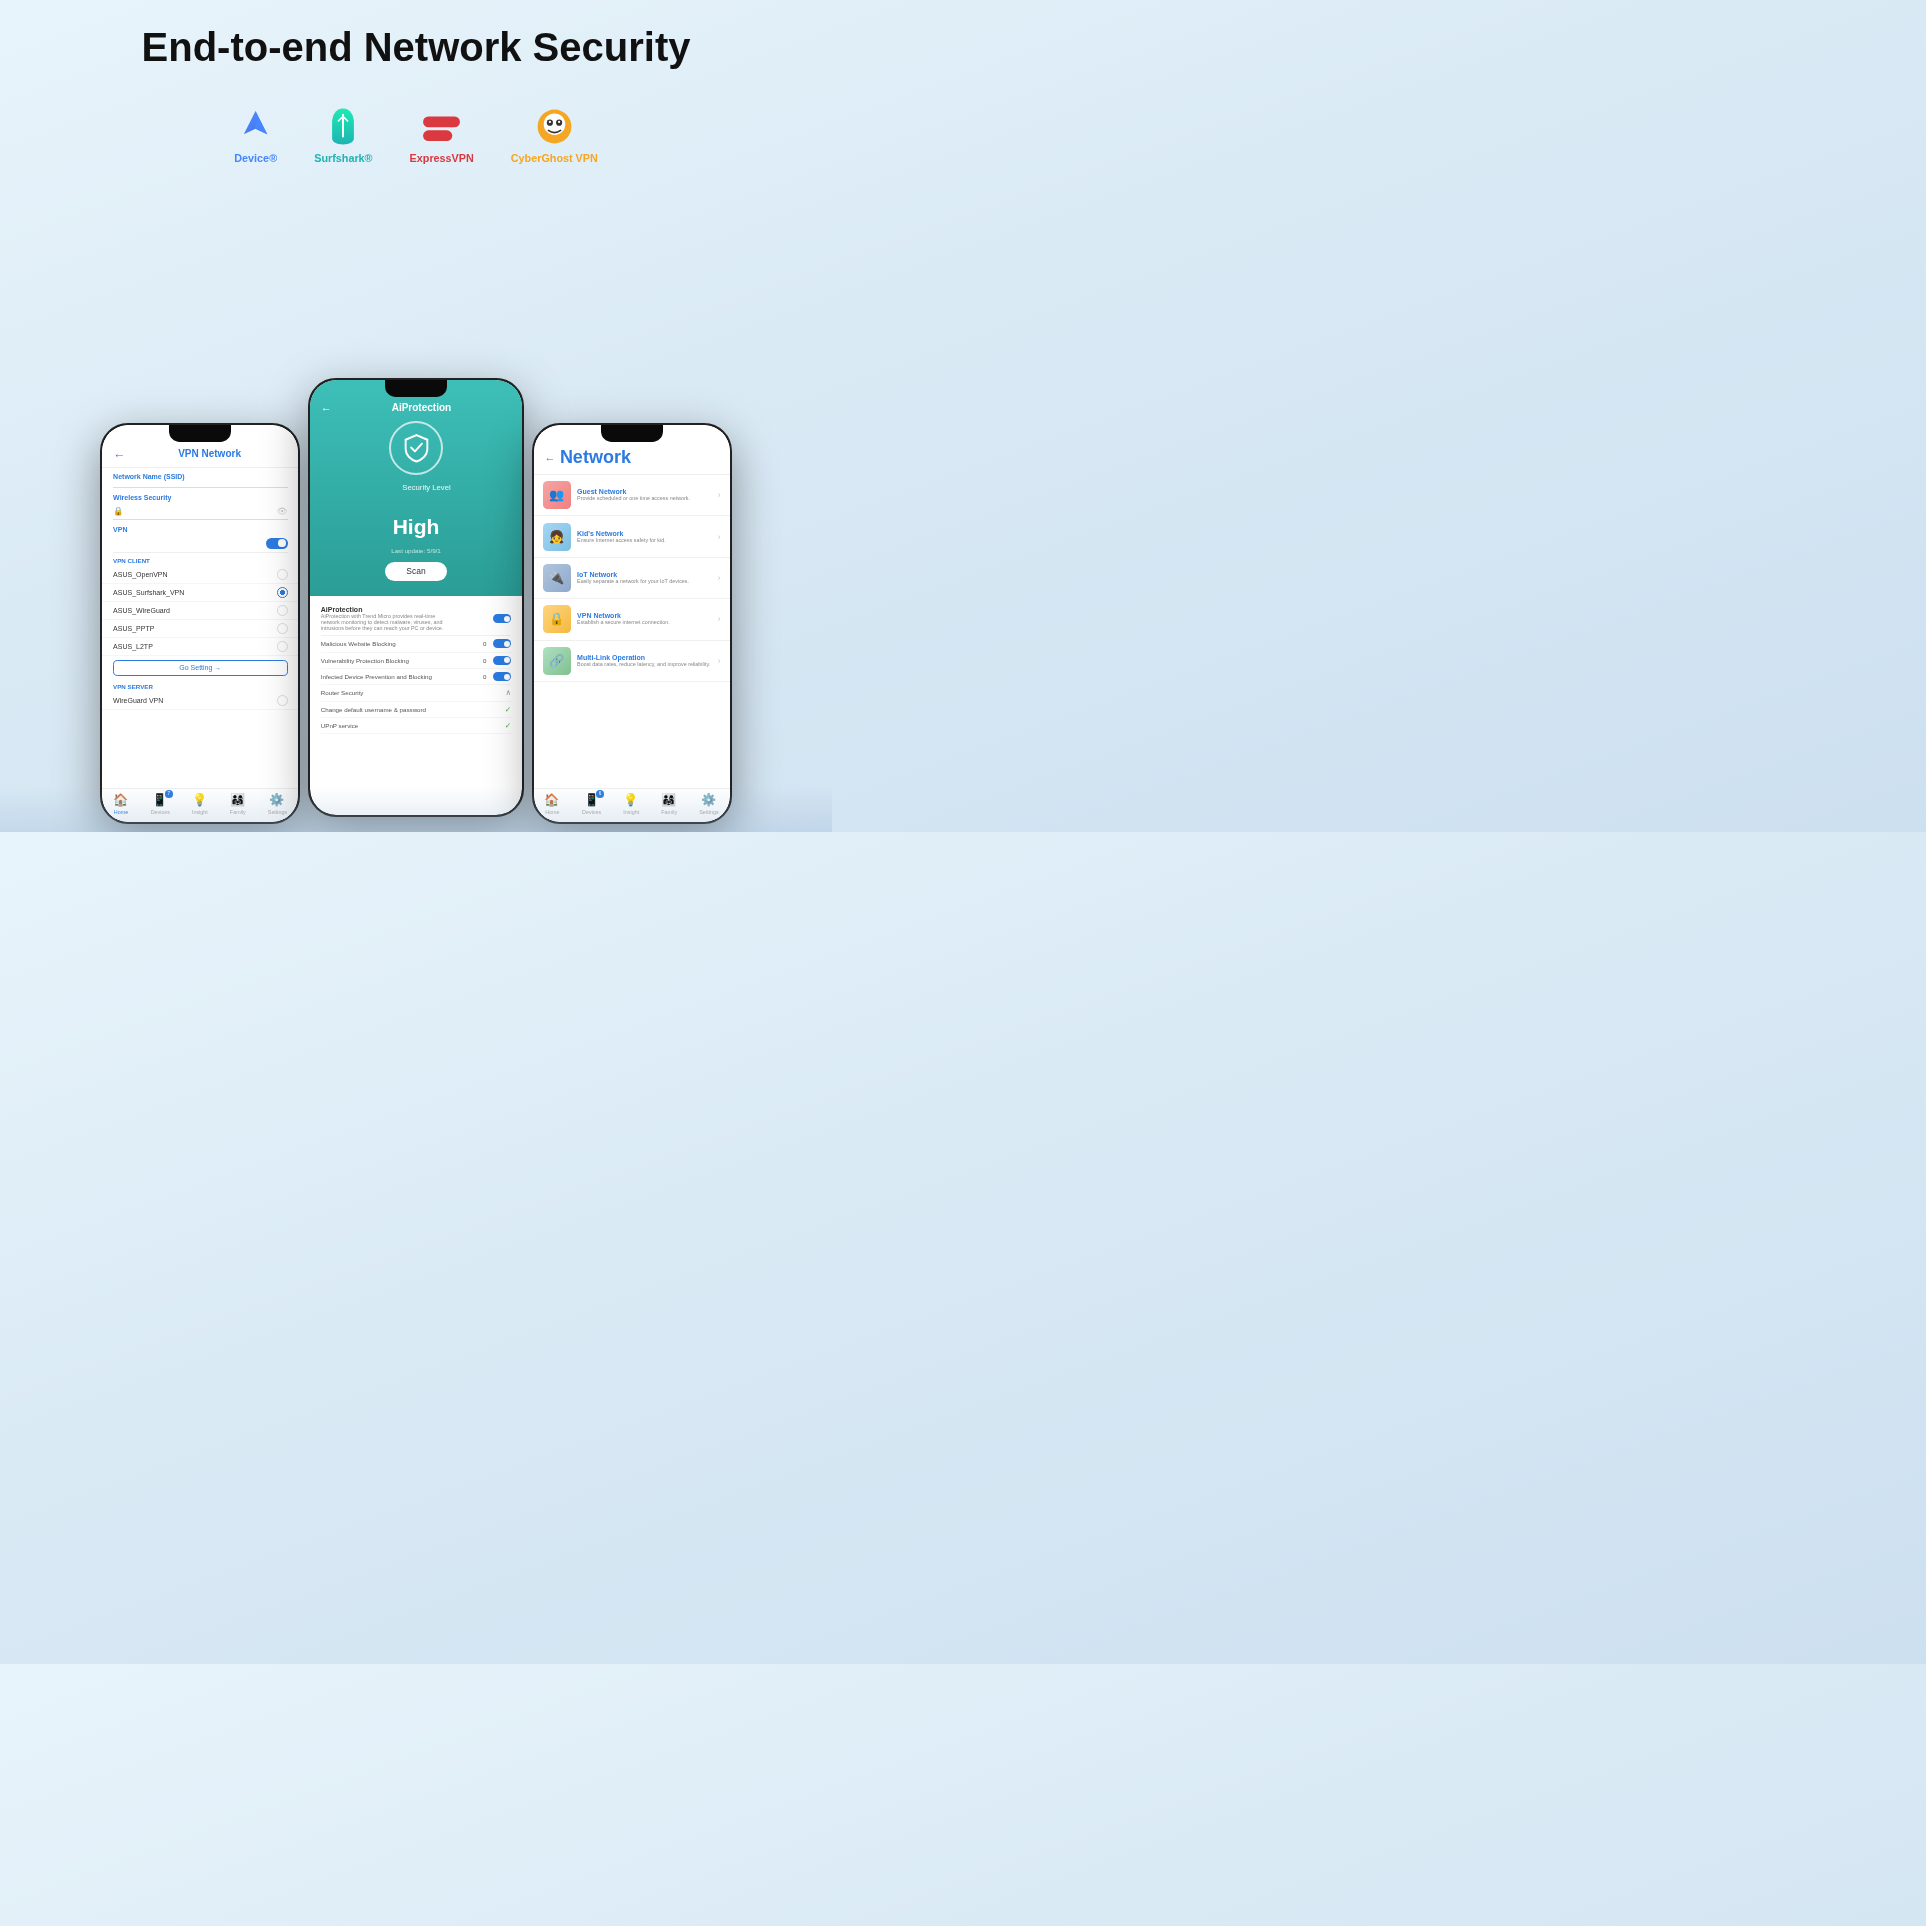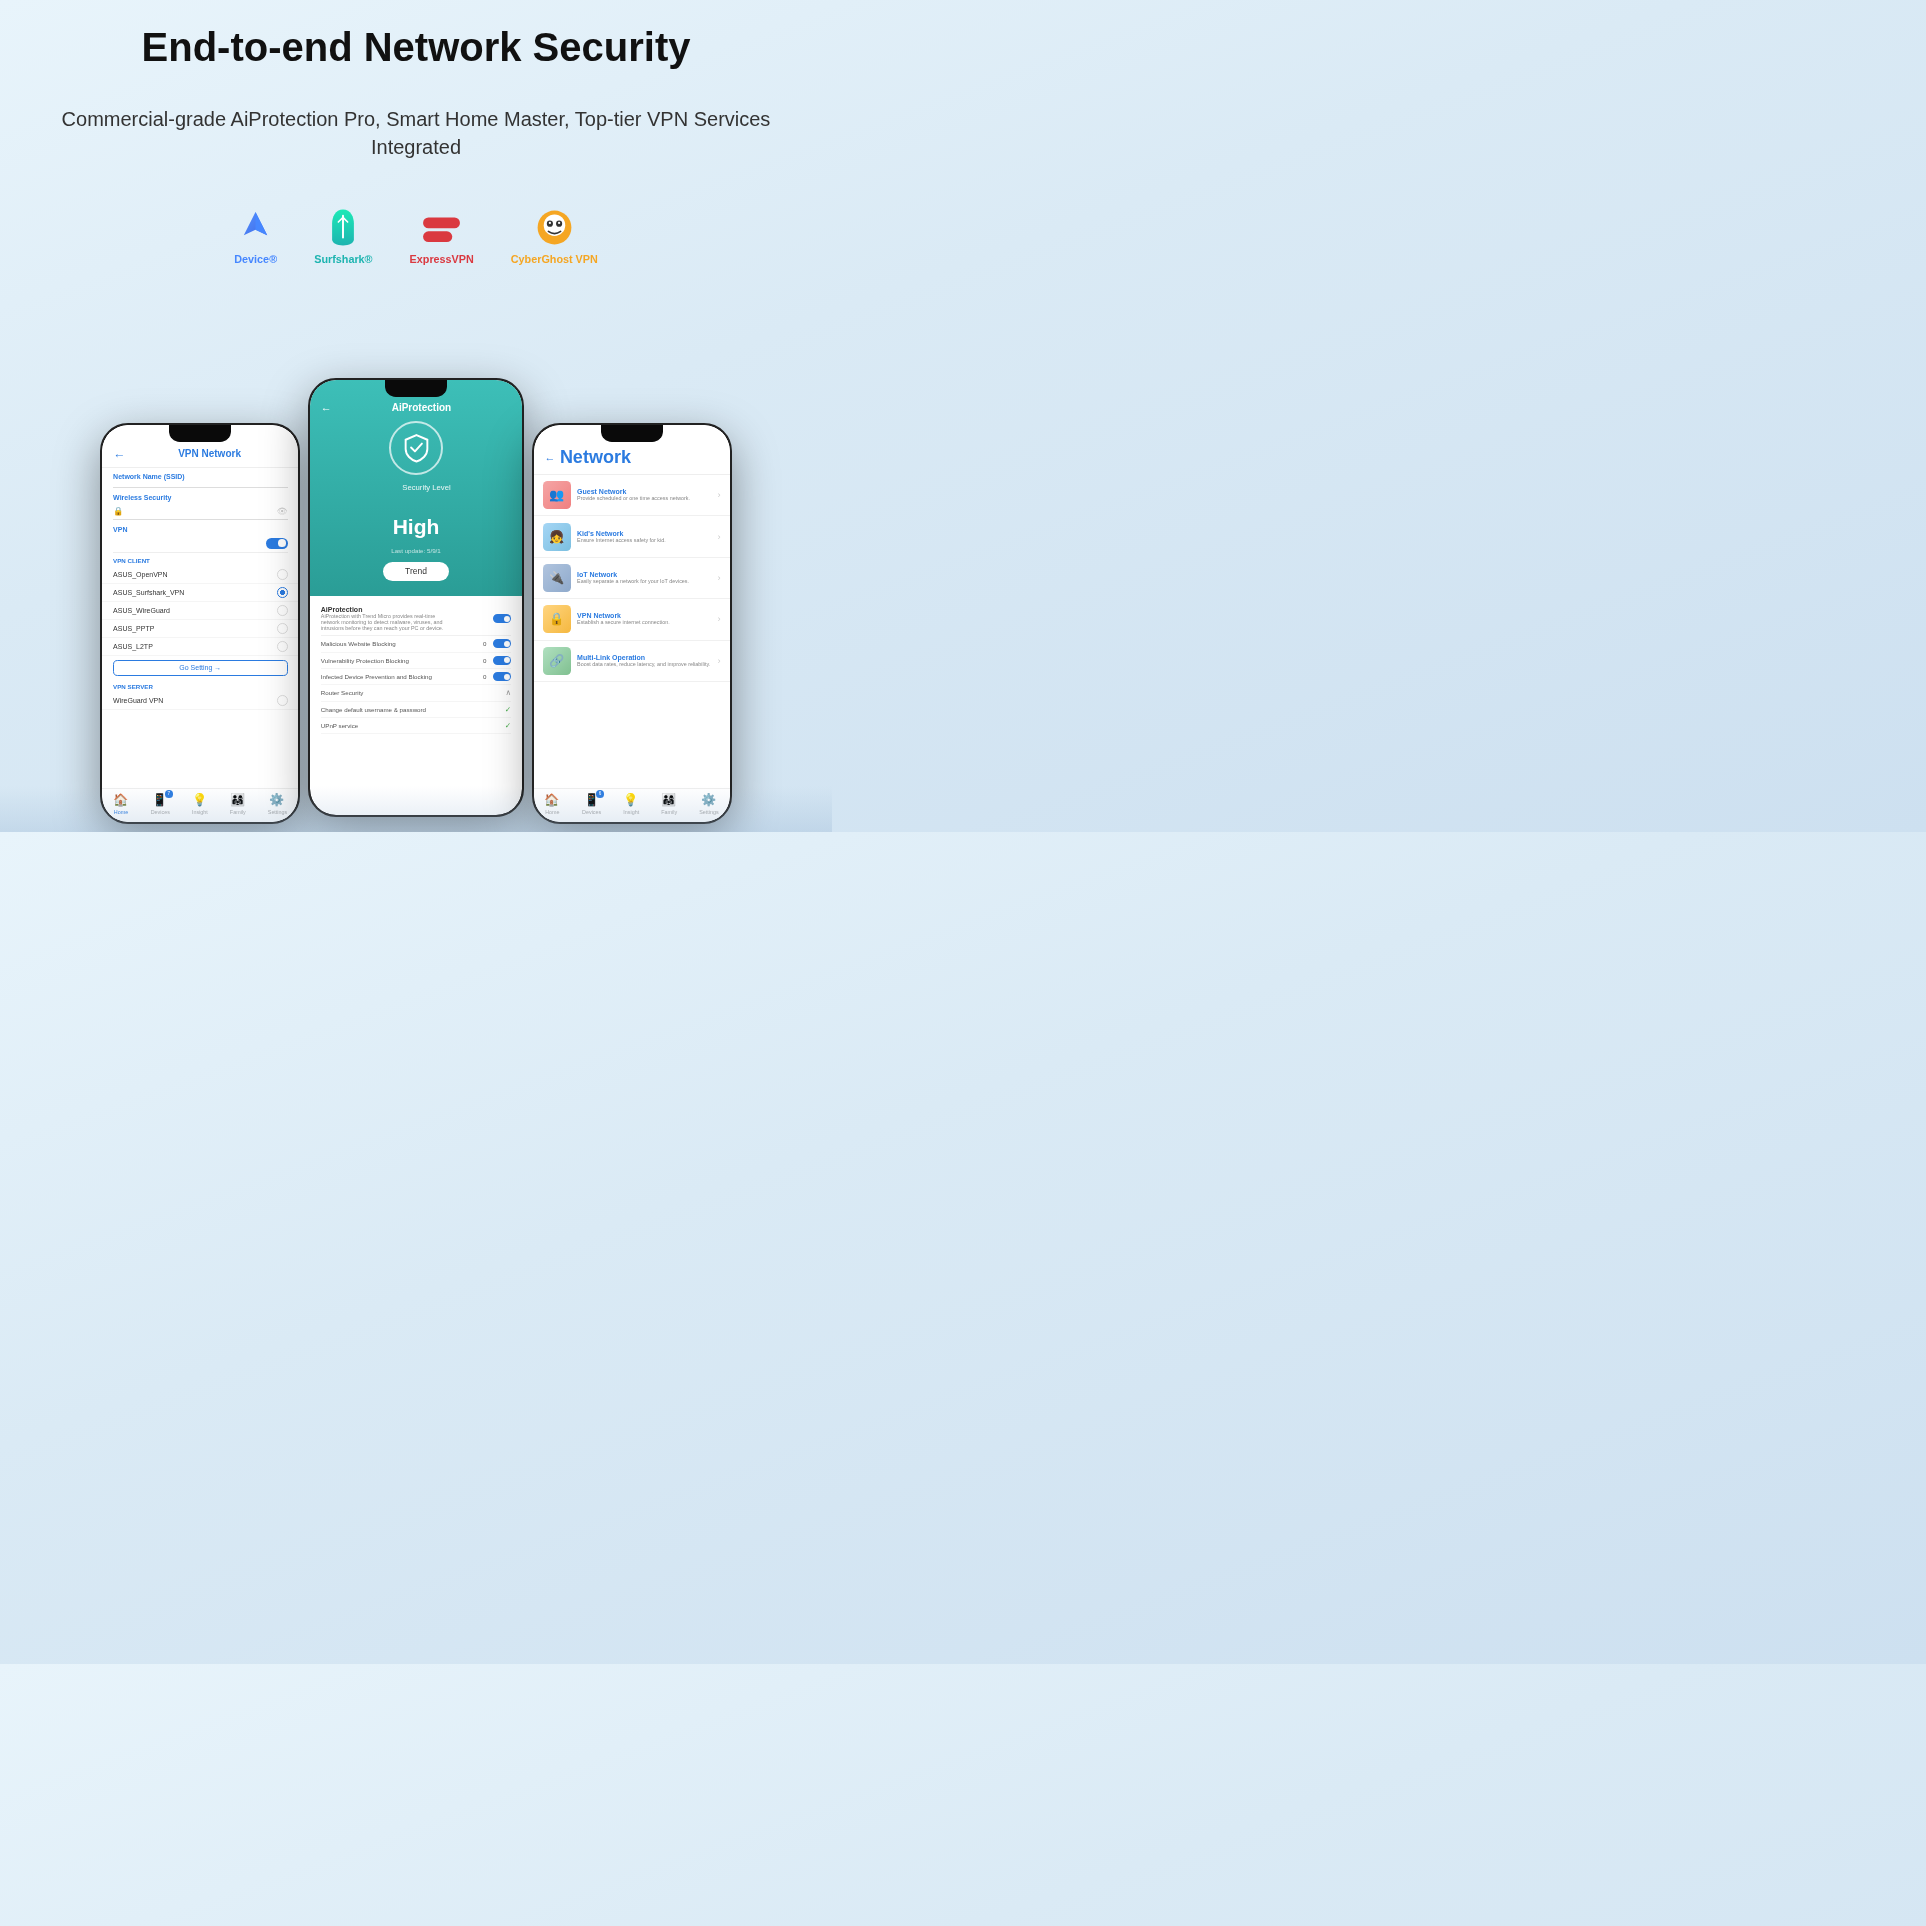--- a/index.html
+++ b/index.html
@@ -484,21 +484,20 @@
       color: #ccc;
       text-align: right;
     }
   </style>
 </head>
 <body>
 
 <div class="page-wrapper">
 
   <h1 class="header-title">End-to-end Network Security</h1>
-  <p class="header-subtitle">Commercial-grade AiProtection Pro, Smart Home Master, Top-tier VPN Services Integrated</p>
 
   <div class="vpn-logos">
 
     <div class="vpn-logo">
       <div class="vpn-logo-icon">
         <svg width="39" height="39" viewBox="0 0 50 50">
           <defs>
             <linearGradient id="nordGrad" x1="0" y1="0" x2="1" y2="1">
               <stop offset="0%" stop-color="#4687FF"></stop>
               <stop offset="100%" stop-color="#2B5CE6"></stop>
@@ -658,21 +657,21 @@
           </div>
           <div class="ai-shield">
             <svg width="31" height="31" viewBox="0 0 40 40">
               <path d="M20 4 L34 10 L34 22 C34 30 27 36 20 38 C13 36 6 30 6 22 L6 10 Z" fill="none" stroke="white" stroke-width="2.5"></path>
               <path d="M13 20 L18 25 L27 15" stroke="white" stroke-width="2.5" fill="none" stroke-linecap="round" stroke-linejoin="round"></path>
             </svg>
           </div>
           <div class="ai-security-level">Security Level</div>
           <div class="ai-high">High</div>
           <div class="ai-last-updated">Last update: 5/9/1</div>
-          <div class="ai-scan-btn">Trend</div>
+          <div class="ai-scan-btn">Scan</div>
         </div>
 
         <div class="ai-body">
           <div class="ai-section-row">
             <div>
               <div class="ai-section-title">AiProtection</div>
               <div class="ai-section-desc">AiProtection with Trend Micro provides real-time network monitoring to detect malware, viruses, and intrusions before they can reach your PC or device.</div>
             </div>
             <div class="toggle-sm"></div>
           </div>

